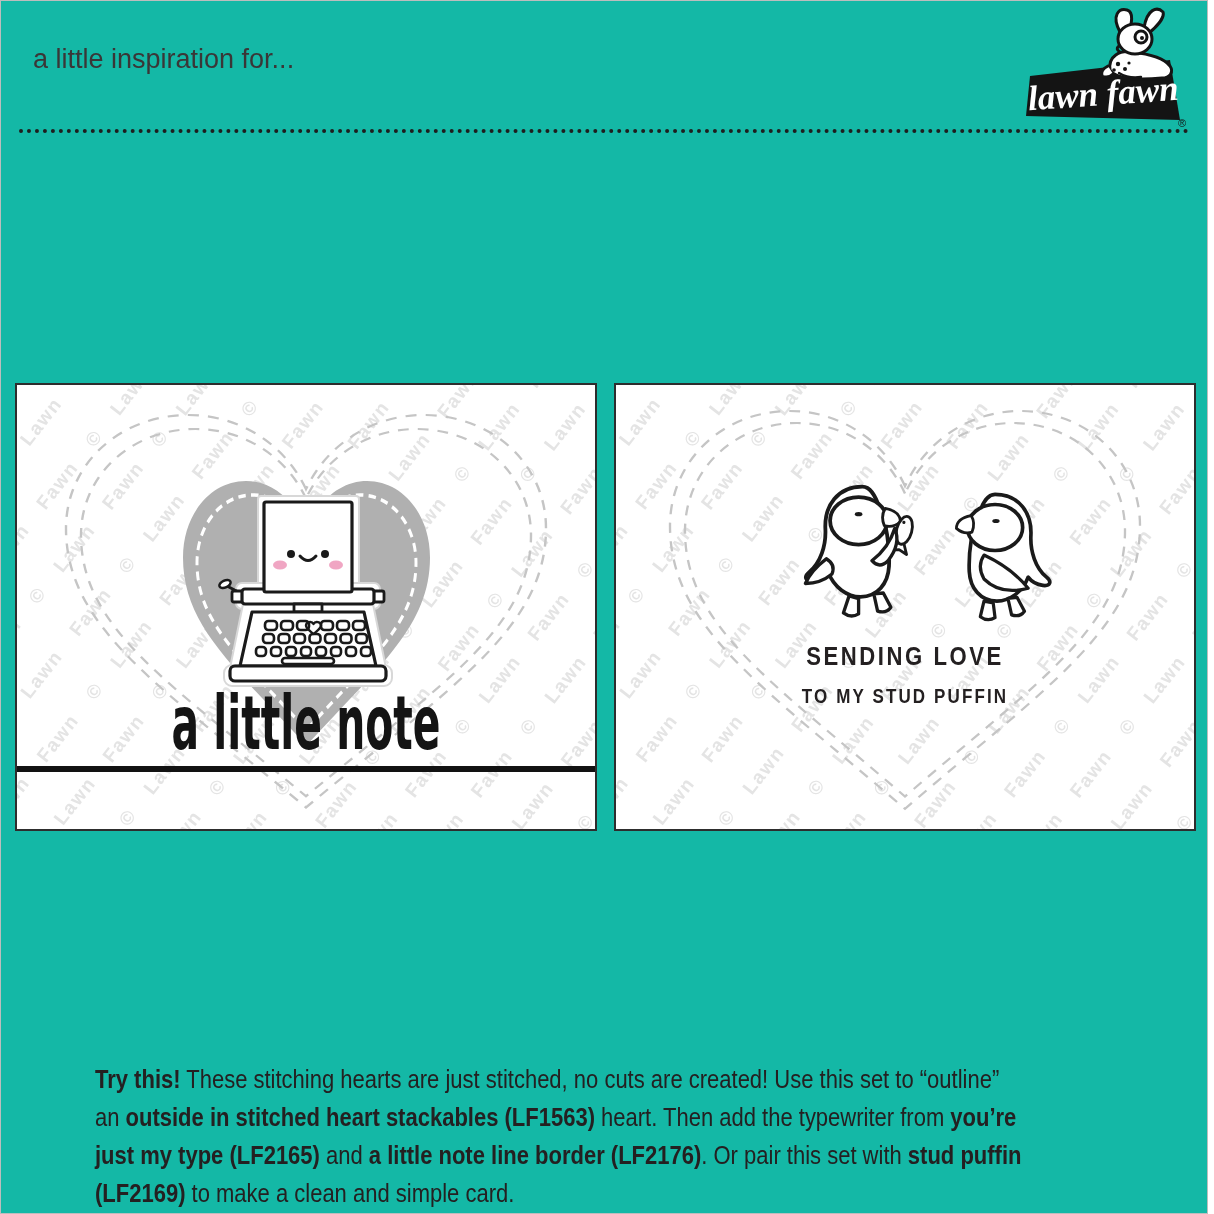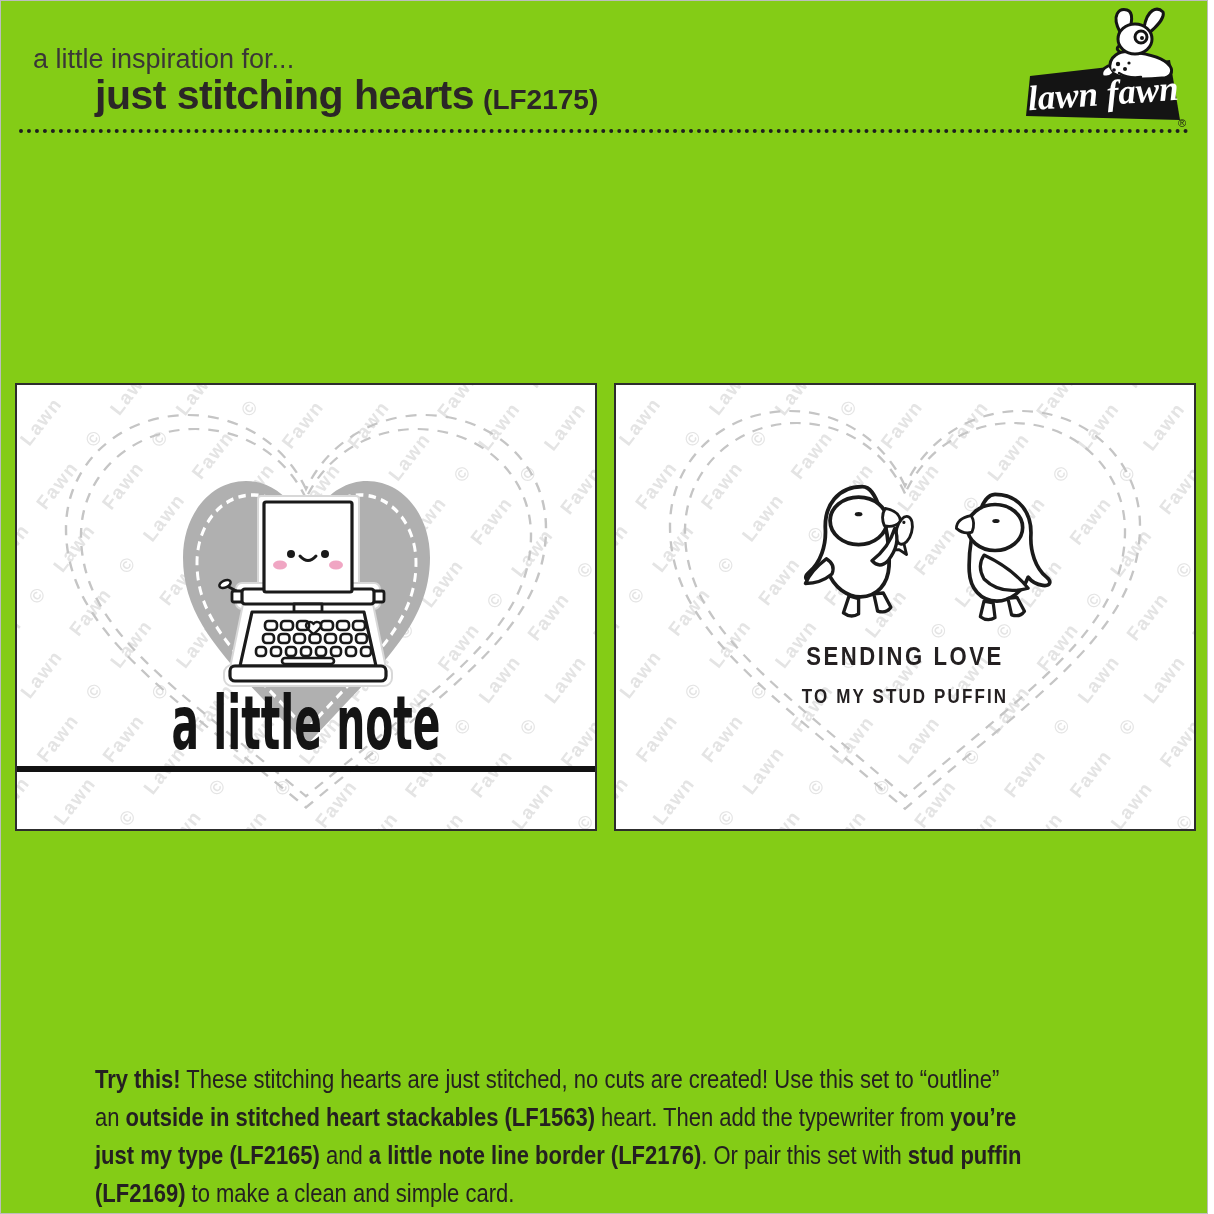--- a/index.html
+++ b/index.html
@@ -1,17 +1,17 @@
 <!DOCTYPE html>
 <html><head>
 <meta charset="utf-8">
 <style>
   html,body { margin:0; padding:0; background:#ffffff; }
   .page {
-    position:relative; width:1208px; height:1214px; background:#84cc16;
+    position:relative; width:1208px; height:1214px; background:#14b8a6;
     outline:1px solid #bdbdbd; outline-offset:-1px; overflow:hidden;
     font-family:"Liberation Sans", sans-serif; color:#262223;
   }
   
   .eyebrow { position:absolute; left:33px; top:44px; font-size:27px; color:#3a3637; }
   .title-row { position:absolute; left:95px; top:72px; white-space:nowrap; }
   .title { font-size:41px; font-weight:bold; letter-spacing:-0.5px; color:#2b2627; }
   .sku { font-size:28px; font-weight:bold; margin-left:9px; color:#2b2627; }
   .logo { position:absolute; right:20px; top:6px; width:168px; height:122px; }
   .dotted-sep { position:absolute; left:19px; right:19px; top:129px; border-top:4px dotted #1e1e1e; }
@@ -49,23 +49,20 @@
     transform:scaleX(0.83); transform-origin:left top;
   }
   .footer b { font-weight:bold; }
 </style>
 </head>
 <body>
 
 <div class="page">
 
   <div class="eyebrow">a little inspiration for...</div>
-  <div class="title-row">
-    <span class="title">just stitching hearts</span><span class="sku">(LF2175)</span>
-  </div>
 
   <div class="logo">
     <svg width="168" height="122" viewBox="0 0 168 122">
       <polygon points="10,70 150,54 160,114 6,110" fill="#141414"></polygon>
       <g transform="translate(78,0)" fill="#ffffff" stroke="#141414" stroke-width="3" stroke-linejoin="round" stroke-linecap="round">
         <path d="M22,26 C13,9 21,2 29,4 C36,6 34,18 30,27 Z"></path>
         <path d="M46,22 C49,3 59,0 65,6 C67,12 57,22 51,27 Z"></path>
         <path d="M12,64 C10,50 22,44 34,46 C52,48 66,52 72,60 C76,66 72,72 64,72 C44,74 18,74 12,64 Z"></path>
         <path d="M10,60 q-8,4 -6,10 q6,3 11,-2"></path>
         <ellipse cx="37" cy="33" rx="17" ry="15"></ellipse>

